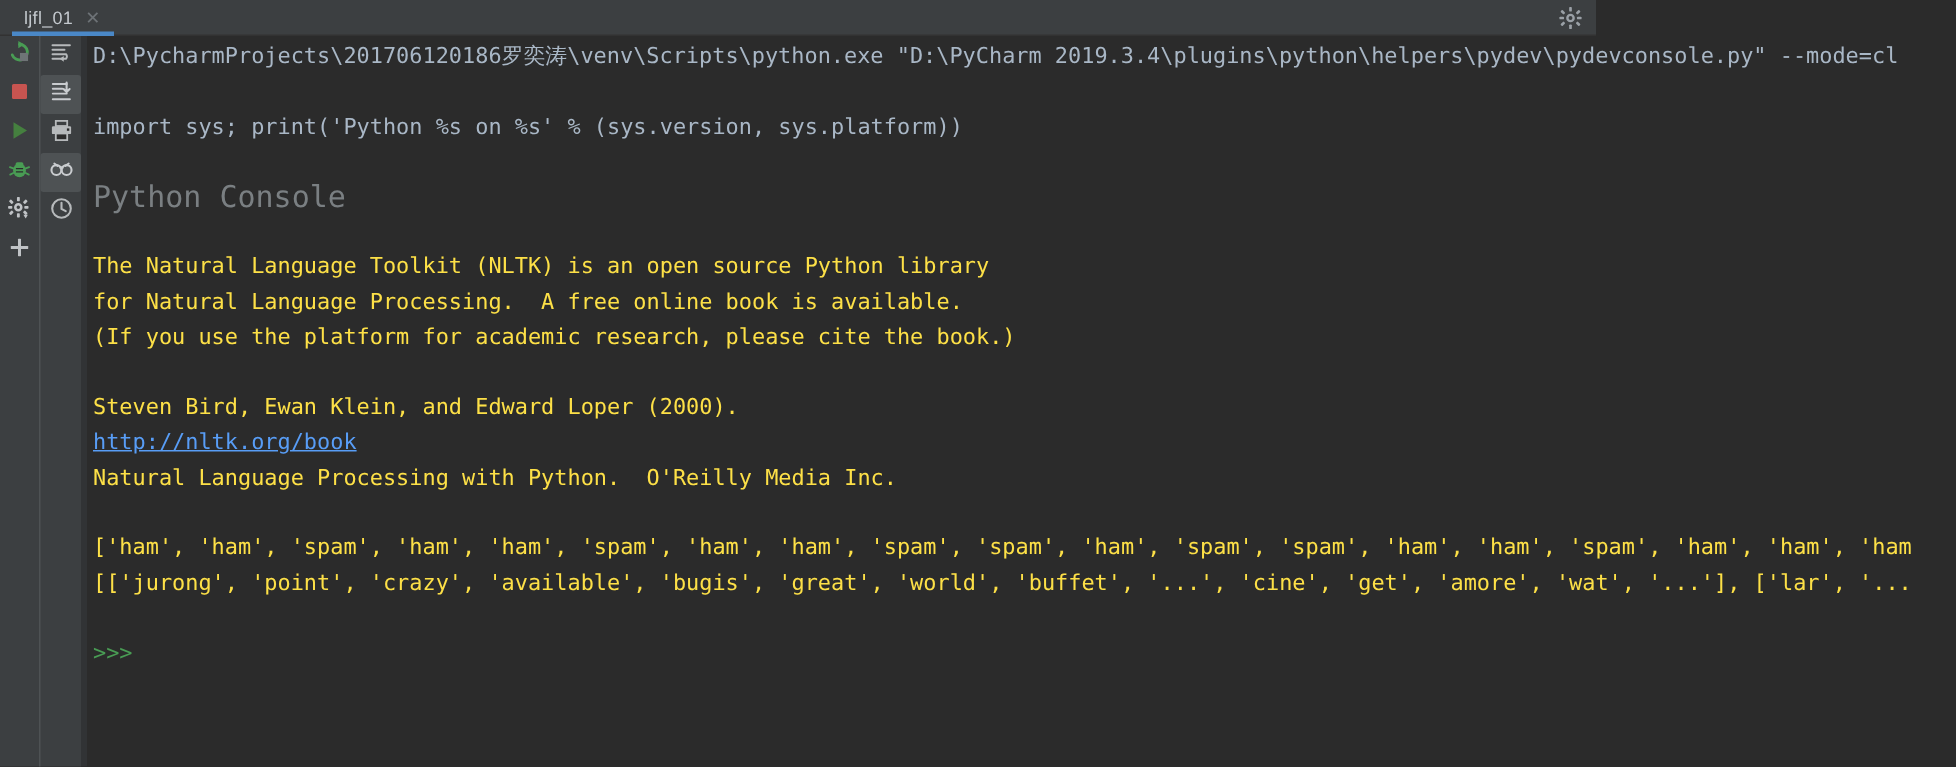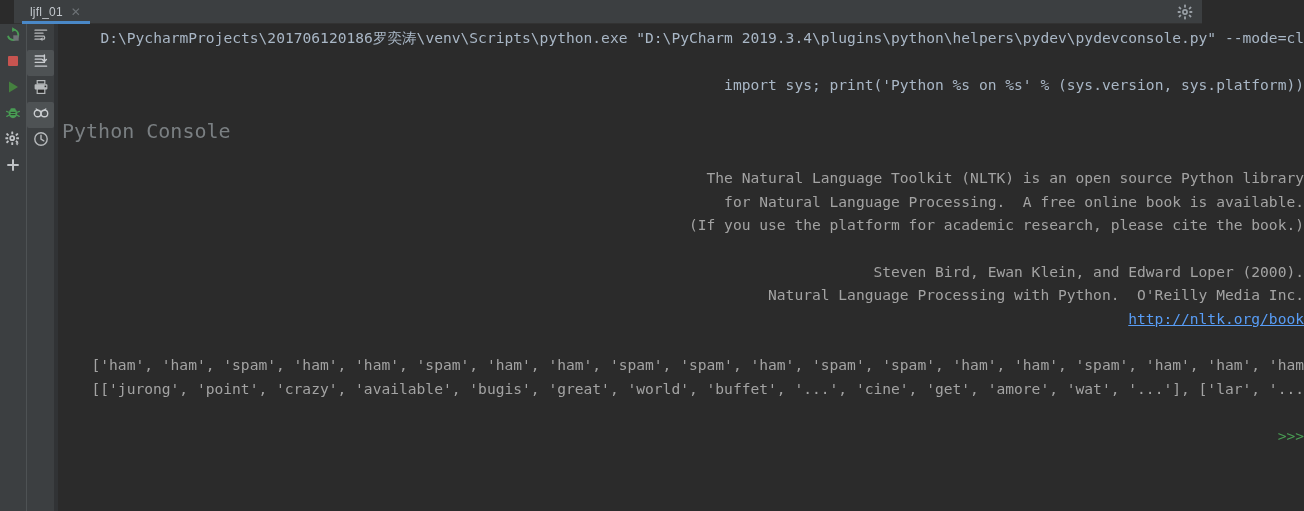--- a/index.html
+++ b/index.html
@@ -17,26 +17,25 @@
     position: relative;
     width: 1304px;
     height: 511px;
     background: #2b2b2b;
   }
 
   
   .header-bar {
     position: absolute;
     left: 0; top: 0;
-    width: 1188px;
+    width: 1064px;
     height: 24px;
     background: #3c3f41;
     border-bottom: 1px solid #323232;
     box-sizing: border-box;
-    margin-left: 14px;
   }
   .tab {
     position: absolute;
     left: 8px; top: 0px;
     height: 23px;
     display: flex;
     align-items: center;
     padding: 0 8px 0 8px;
     box-sizing: border-box;
   }
@@ -126,25 +125,24 @@
   }
   .line {
     height: 23.4px;
     line-height: 23.4px;
     font-size: 14.6px;
     color: #a9b7c6;
     white-space: pre;
     padding-left: 4px;
     box-sizing: border-box;
     letter-spacing: 0px;
-    text-align: right;
   }
   .line.cmd     { color: #a9b7c6; }
   .line.blank   { color: transparent; }
-  .line.output  { color: #a3a3a3; }
+  .line.output  { color: #fde047; }
   .line.prompt  { color: #499c54; padding-left: 4px; }
   .link {
     color: #589df6;
     text-decoration: underline;
   }
   .console-label-row {
     position: relative;
     height: 23.4px;
     display: flex;
     align-items: center;
@@ -353,23 +351,23 @@
 
       <div class="line blank">&nbsp;</div>
 
       <div class="line output">The Natural Language Toolkit (NLTK) is an open source Python library</div>
       <div class="line output">for Natural Language Processing.  A free online book is available.</div>
       <div class="line output">(If you use the platform for academic research, please cite the book.)</div>
 
       <div class="line blank">&nbsp;</div>
 
       <div class="line output">Steven Bird, Ewan Klein, and Edward Loper (2000).</div>
+      <div class="line"><a class="link" href="#">http://nltk.org/book</a></div>
+
       <div class="line output">Natural Language Processing with Python.  O'Reilly Media Inc.</div>
-
-      <div class="line"><a class="link" href="#">http://nltk.org/book</a></div>
 
       <div class="line blank">&nbsp;</div>
 
 
       <div class="line output">['ham', 'ham', 'spam', 'ham', 'ham', 'spam', 'ham', 'ham', 'spam', 'spam', 'ham', 'spam', 'spam', 'ham', 'ham', 'spam', 'ham', 'ham', 'ham</div>
 
       <div class="line output">[['jurong', 'point', 'crazy', 'available', 'bugis', 'great', 'world', 'buffet', '...', 'cine', 'get', 'amore', 'wat', '...'], ['lar', '...</div>
 
       <div class="line blank">&nbsp;</div>
 

